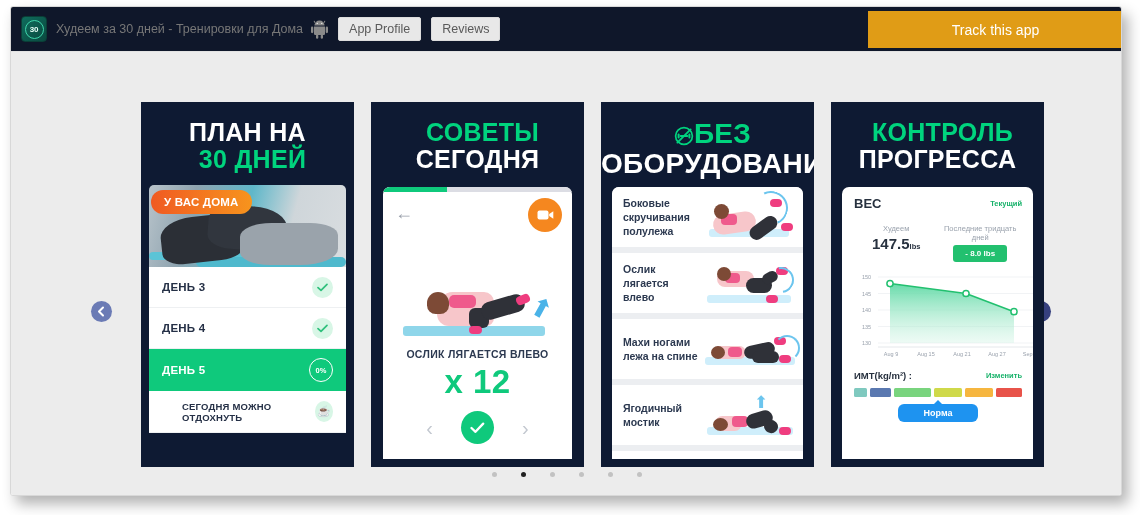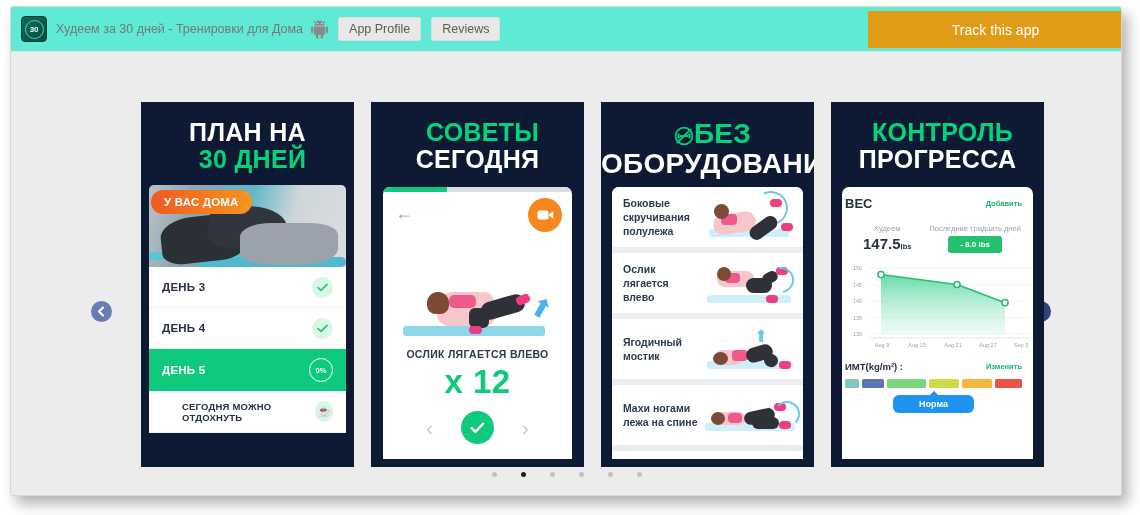--- a/index.html
+++ b/index.html
@@ -21,21 +21,21 @@
     border-radius: 3px;
     box-shadow: 6px 8px 14px rgba(0,0,0,0.30);
     overflow: hidden;
   }
 
   
   #header {
     position: absolute;
     left: 0; top: 0;
     width: 1112px; height: 45px;
-    background: #5eead4;
+    background: #0f172a;
     border-bottom: 1px solid #e3e3e3;
     display: flex;
     align-items: center;
     padding-left: 10px;
   }
   #app-icon {
     width: 26px; height: 26px;
     border-radius: 4px;
     background: linear-gradient(135deg,#0f6b5c,#0a4a40);
     display: flex; align-items: center; justify-content: center;
@@ -337,21 +337,21 @@
   }
   .ex-art .uparrow { position:absolute; color:#6cc5ee; font-size:17px; line-height:1; }
 
   
   #p4-card {
     position: absolute;
     left: 11px; right: 11px; top: 85px; bottom: 8px;
     background: #ffffff;
     border-radius: 7px 7px 0 0;
     overflow: hidden;
-    padding: 9px 11px 0 3px;
+    padding: 9px 11px 0 12px;
   }
   #p4-head { display:flex; align-items:center; justify-content: space-between; }
   #p4-weight-label { font-size: 13px; font-weight: bold; color: #27313f; }
   .link-green { font-size: 7.5px; color: #17b26a; font-weight: bold; cursor:pointer; }
   #p4-stats { display:flex; margin-top: 13px; padding-left: 18px; gap: 18px; }
   #p4-stats .col { text-align:center; }
   #p4-stats .cap { font-size: 7.5px; color: #9aa2ad; }
   #p4-cur { font-size: 15px; font-weight: bold; color: #27313f; margin-top: 2px; }
   #p4-cur .unit { font-size: 7.5px; }
   #p4-delta {
@@ -555,59 +555,59 @@
               <span class="bra" style="left:24%;bottom:30px;width:14%;height:10px;"></span>
               <span class="hair" style="left:16%;bottom:32px;width:14px;height:14px;"></span>
               <span class="pants" style="left:44%;bottom:20px;width:26%;height:15px;"></span>
               <span class="pants" style="left:60%;bottom:30px;width:16%;height:11px;transform:rotate(-28deg);"></span>
               <span class="shoe" style="left:74%;bottom:38px;width:12px;height:8px;"></span>
               <span class="shoe" style="left:64%;bottom:10px;width:12px;height:8px;"></span>
               <span class="arc" style="left:66%;bottom:20px;width:26px;height:26px;transform:rotate(35deg);"></span>
             </span>
           </div>
           <div class="ex-card">
-            <span class="ex-name">Ягодичный мостик</span>
-            <span class="ex-art">
-              <span class="mat" style="left:6%;width:84%;"></span>
-              <span class="body" style="left:14%;bottom:14px;width:26%;height:15px;"></span>
-              <span class="bra" style="left:30%;bottom:18px;width:16%;height:11px;"></span>
-              <span class="hair" style="left:12%;bottom:14px;width:15px;height:13px;"></span>
-              <span class="pants" style="left:44%;bottom:18px;width:26%;height:15px;transform:rotate(-16deg);"></span>
-              <span class="pants" style="left:62%;bottom:12px;width:14%;height:13px;transform:rotate(24deg);"></span>
-              <span class="shoe" style="left:76%;bottom:10px;width:12px;height:8px;"></span>
-              <span class="uparrow" style="left:52%;bottom:34px;">⬆</span>
-            </span>
-          </div>
-          <div class="ex-card">
             <span class="ex-name">Махи ногами лежа на спине</span>
             <span class="ex-art">
               <span class="mat" style="left:4%;width:88%;bottom:14px;"></span>
               <span class="body" style="left:12%;bottom:20px;width:32%;height:13px;"></span>
               <span class="bra" style="left:26%;bottom:22px;width:14%;height:10px;"></span>
               <span class="hair" style="left:10%;bottom:20px;width:14px;height:13px;"></span>
               <span class="pants" style="left:42%;bottom:22px;width:30%;height:13px;transform:rotate(-12deg);"></span>
               <span class="pants" style="left:50%;bottom:16px;width:26%;height:12px;"></span>
               <span class="shoe" style="left:72%;bottom:34px;width:12px;height:8px;"></span>
               <span class="shoe" style="left:76%;bottom:16px;width:12px;height:8px;"></span>
               <span class="arc" style="left:72%;bottom:18px;width:26px;height:26px;"></span>
             </span>
           </div>
+          <div class="ex-card">
+            <span class="ex-name">Ягодичный мостик</span>
+            <span class="ex-art">
+              <span class="mat" style="left:6%;width:84%;"></span>
+              <span class="body" style="left:14%;bottom:14px;width:26%;height:15px;"></span>
+              <span class="bra" style="left:30%;bottom:18px;width:16%;height:11px;"></span>
+              <span class="hair" style="left:12%;bottom:14px;width:15px;height:13px;"></span>
+              <span class="pants" style="left:44%;bottom:18px;width:26%;height:15px;transform:rotate(-16deg);"></span>
+              <span class="pants" style="left:62%;bottom:12px;width:14%;height:13px;transform:rotate(24deg);"></span>
+              <span class="shoe" style="left:76%;bottom:10px;width:12px;height:8px;"></span>
+              <span class="uparrow" style="left:52%;bottom:34px;">⬆</span>
+            </span>
+          </div>
         </div>
       </div>
 
       <div class="panel">
         <div class="panel-title">
           <span class="l1 t-green">КОНТРОЛЬ</span>
           <span class="l2 t-white">ПРОГРЕССА</span>
         </div>
 
         <div id="p4-card">
           <div id="p4-head">
             <span id="p4-weight-label">ВЕС</span>
-            <span class="link-green">Добавить</span>
+            <span class="link-green">Текущий</span>
           </div>
 
           <div id="p4-stats">
             <div class="col">
               <div class="cap">Худеем</div>
               <div id="p4-cur"><span>147.5</span><span class="unit">lbs</span></div>
             </div>
             <div class="col">
               <div class="cap">Последние тридцать дней</div>
               <div id="p4-delta">- 8.0 lbs</div>

